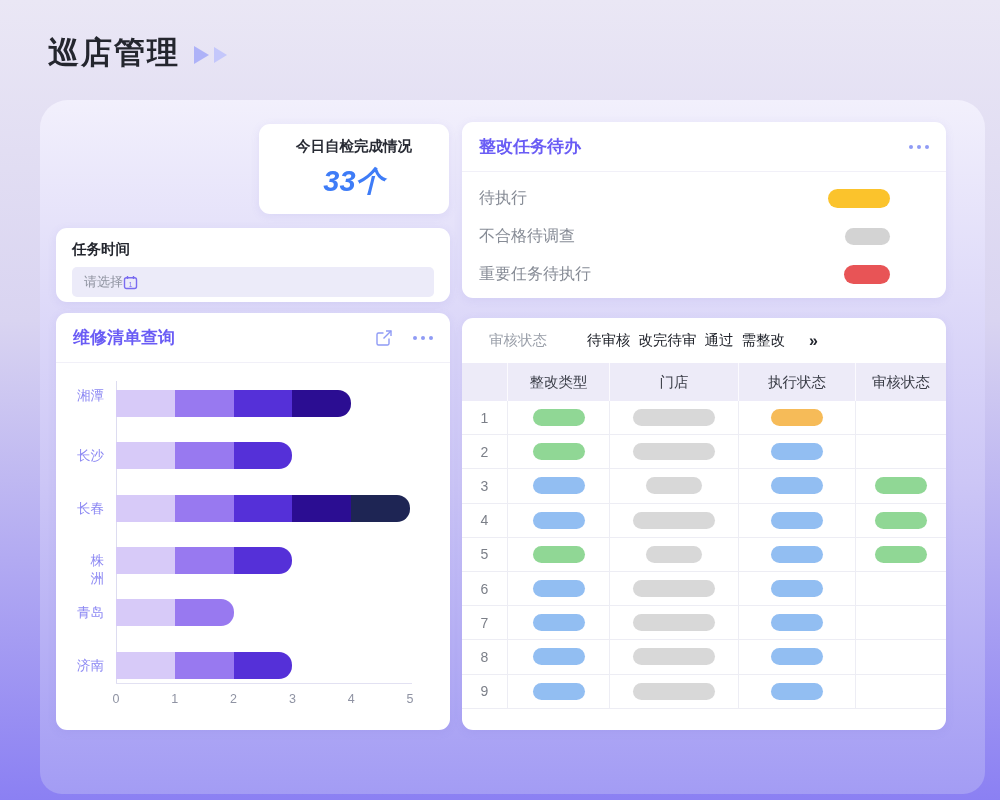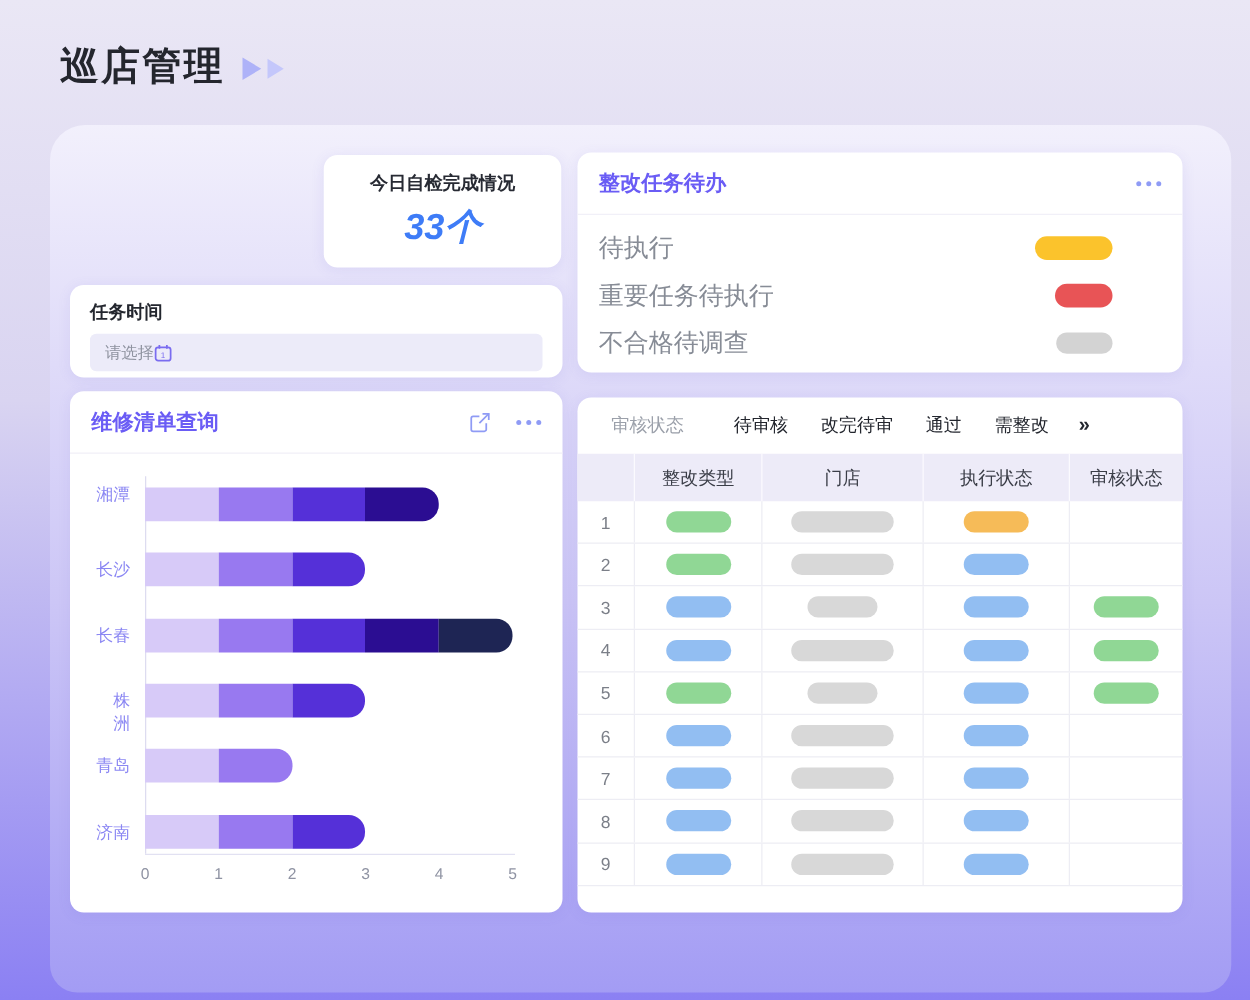--- a/index.html
+++ b/index.html
@@ -32,21 +32,21 @@
   .ellipsis i { width:4px; height:4px; border-radius:50%; background:#8f9bf5; }
 
   
   .stat { width:190px; height:90px; top:124px; display:flex; flex-direction:column; align-items:center; justify-content:center; gap:6px; }
   .stat-label { font-size:14.5px; font-weight:600; color:#272a33; }
   .stat-value { font-size:29px; font-weight:700; font-style:italic; color:#3e7cf7; }
 
   
   .todo { left:462px; top:122px; width:484px; height:176px; }
   .todo-row { display:flex; align-items:center; justify-content:space-between; padding:0 56px 0 17px; height:38px; }
-  .todo-label { font-size:20px; color:#878c96; }
+  .todo-label { font-size:16px; color:#878c96; }
   .pill { border-radius:10px; }
 
   
   .tasktime { left:56px; top:228px; width:394px; height:74px; padding:12px 16px; }
   .field-label { font-size:14.5px; font-weight:600; color:#23262e; margin-bottom:8px; }
   .select { display:flex; align-items:center; background:#ecebf9; border-radius:5px; height:30px; padding:0 10px 0 12px; cursor:pointer; }
   .placeholder { font-size:13px; color:#8f93a0; }
 
   
   .chart-card { left:56px; top:313px; width:394px; height:417px; }
@@ -54,21 +54,21 @@
   .plot .ylab { position:absolute; width:48px; text-align:right; font-size:13.5px; font-weight:500; color:#8b87f3; }
   .plot .seg { position:absolute; height:27px; }
   .plot .axis-v { position:absolute; width:1px; background:#dddcf0; }
   .plot .axis-h { position:absolute; height:1px; background:#e2e1f2; }
   .plot .tick { position:absolute; width:24px; text-align:center; font-size:12.5px; color:#8f93a3; }
 
   
   .table-card { left:462px; top:318px; width:484px; height:412px; }
   .tabs-row { display:flex; align-items:center; height:45px; padding:0 18px 0 27px; }
   .filter-label { font-size:14.5px; color:#9ba0aa; }
-  .tab { font-size:14.5px; font-weight:500; color:#23262e; margin-left:26px; cursor:pointer; }
+  .tab { font-size:14.5px; font-weight:500; color:#23262e; margin-left:8px; cursor:pointer; }
   .tab.first { margin-left:40px; }
   .more-tabs { font-size:16px; font-weight:600; color:#23262e; margin-left:24px; cursor:pointer; }
   .thead { display:flex; height:38px; background:#edebf8; }
   .th { display:flex; align-items:center; justify-content:center; font-size:14.5px; font-weight:500; color:#3a3d47; border-left:1px solid #fbfafe; }
   .th:first-child { border-left:none; }
   .trow { display:flex; height:34.2px; border-bottom:1px solid #ededf4; }
   .td { display:flex; align-items:center; justify-content:center; border-left:1px solid #ededf4; }
   .td:first-child { border-left:none; }
   .row-num { font-size:14px; color:#7b7f88; }
 </style>
@@ -100,26 +100,26 @@
           <i></i>
           <i></i>
         </span>
     </div>
     <div style="padding-top:7px">
       <div class="todo-row">
         <span class="todo-label">待执行</span>
         <span class="pill" style="background: rgb(251, 195, 44); width: 62px; height: 19px;"></span>
       </div>
       <div class="todo-row">
+        <span class="todo-label">不合格待调查</span>
+        <span class="pill" style="background: rgb(211, 211, 211); width: 45px; height: 17px;"></span>
+      </div>
+      <div class="todo-row">
         <span class="todo-label">重要任务待执行</span>
         <span class="pill" style="background: rgb(232, 84, 86); width: 46px; height: 19px;"></span>
-      </div>
-      <div class="todo-row">
-        <span class="todo-label">不合格待调查</span>
-        <span class="pill" style="background: rgb(211, 211, 211); width: 45px; height: 17px;"></span>
       </div>
     </div>
   </div>
 
   <div class="card tasktime">
     <div class="field-label">任务时间</div>
     <div class="select">
       <span class="placeholder">请选择</span>
       <svg width="15" height="15" viewBox="0 0 15 15">
         <rect x="1.5" y="2.8" width="12" height="10.7" rx="2" fill="none" stroke="#7a6cf0" stroke-width="1.4"></rect>

